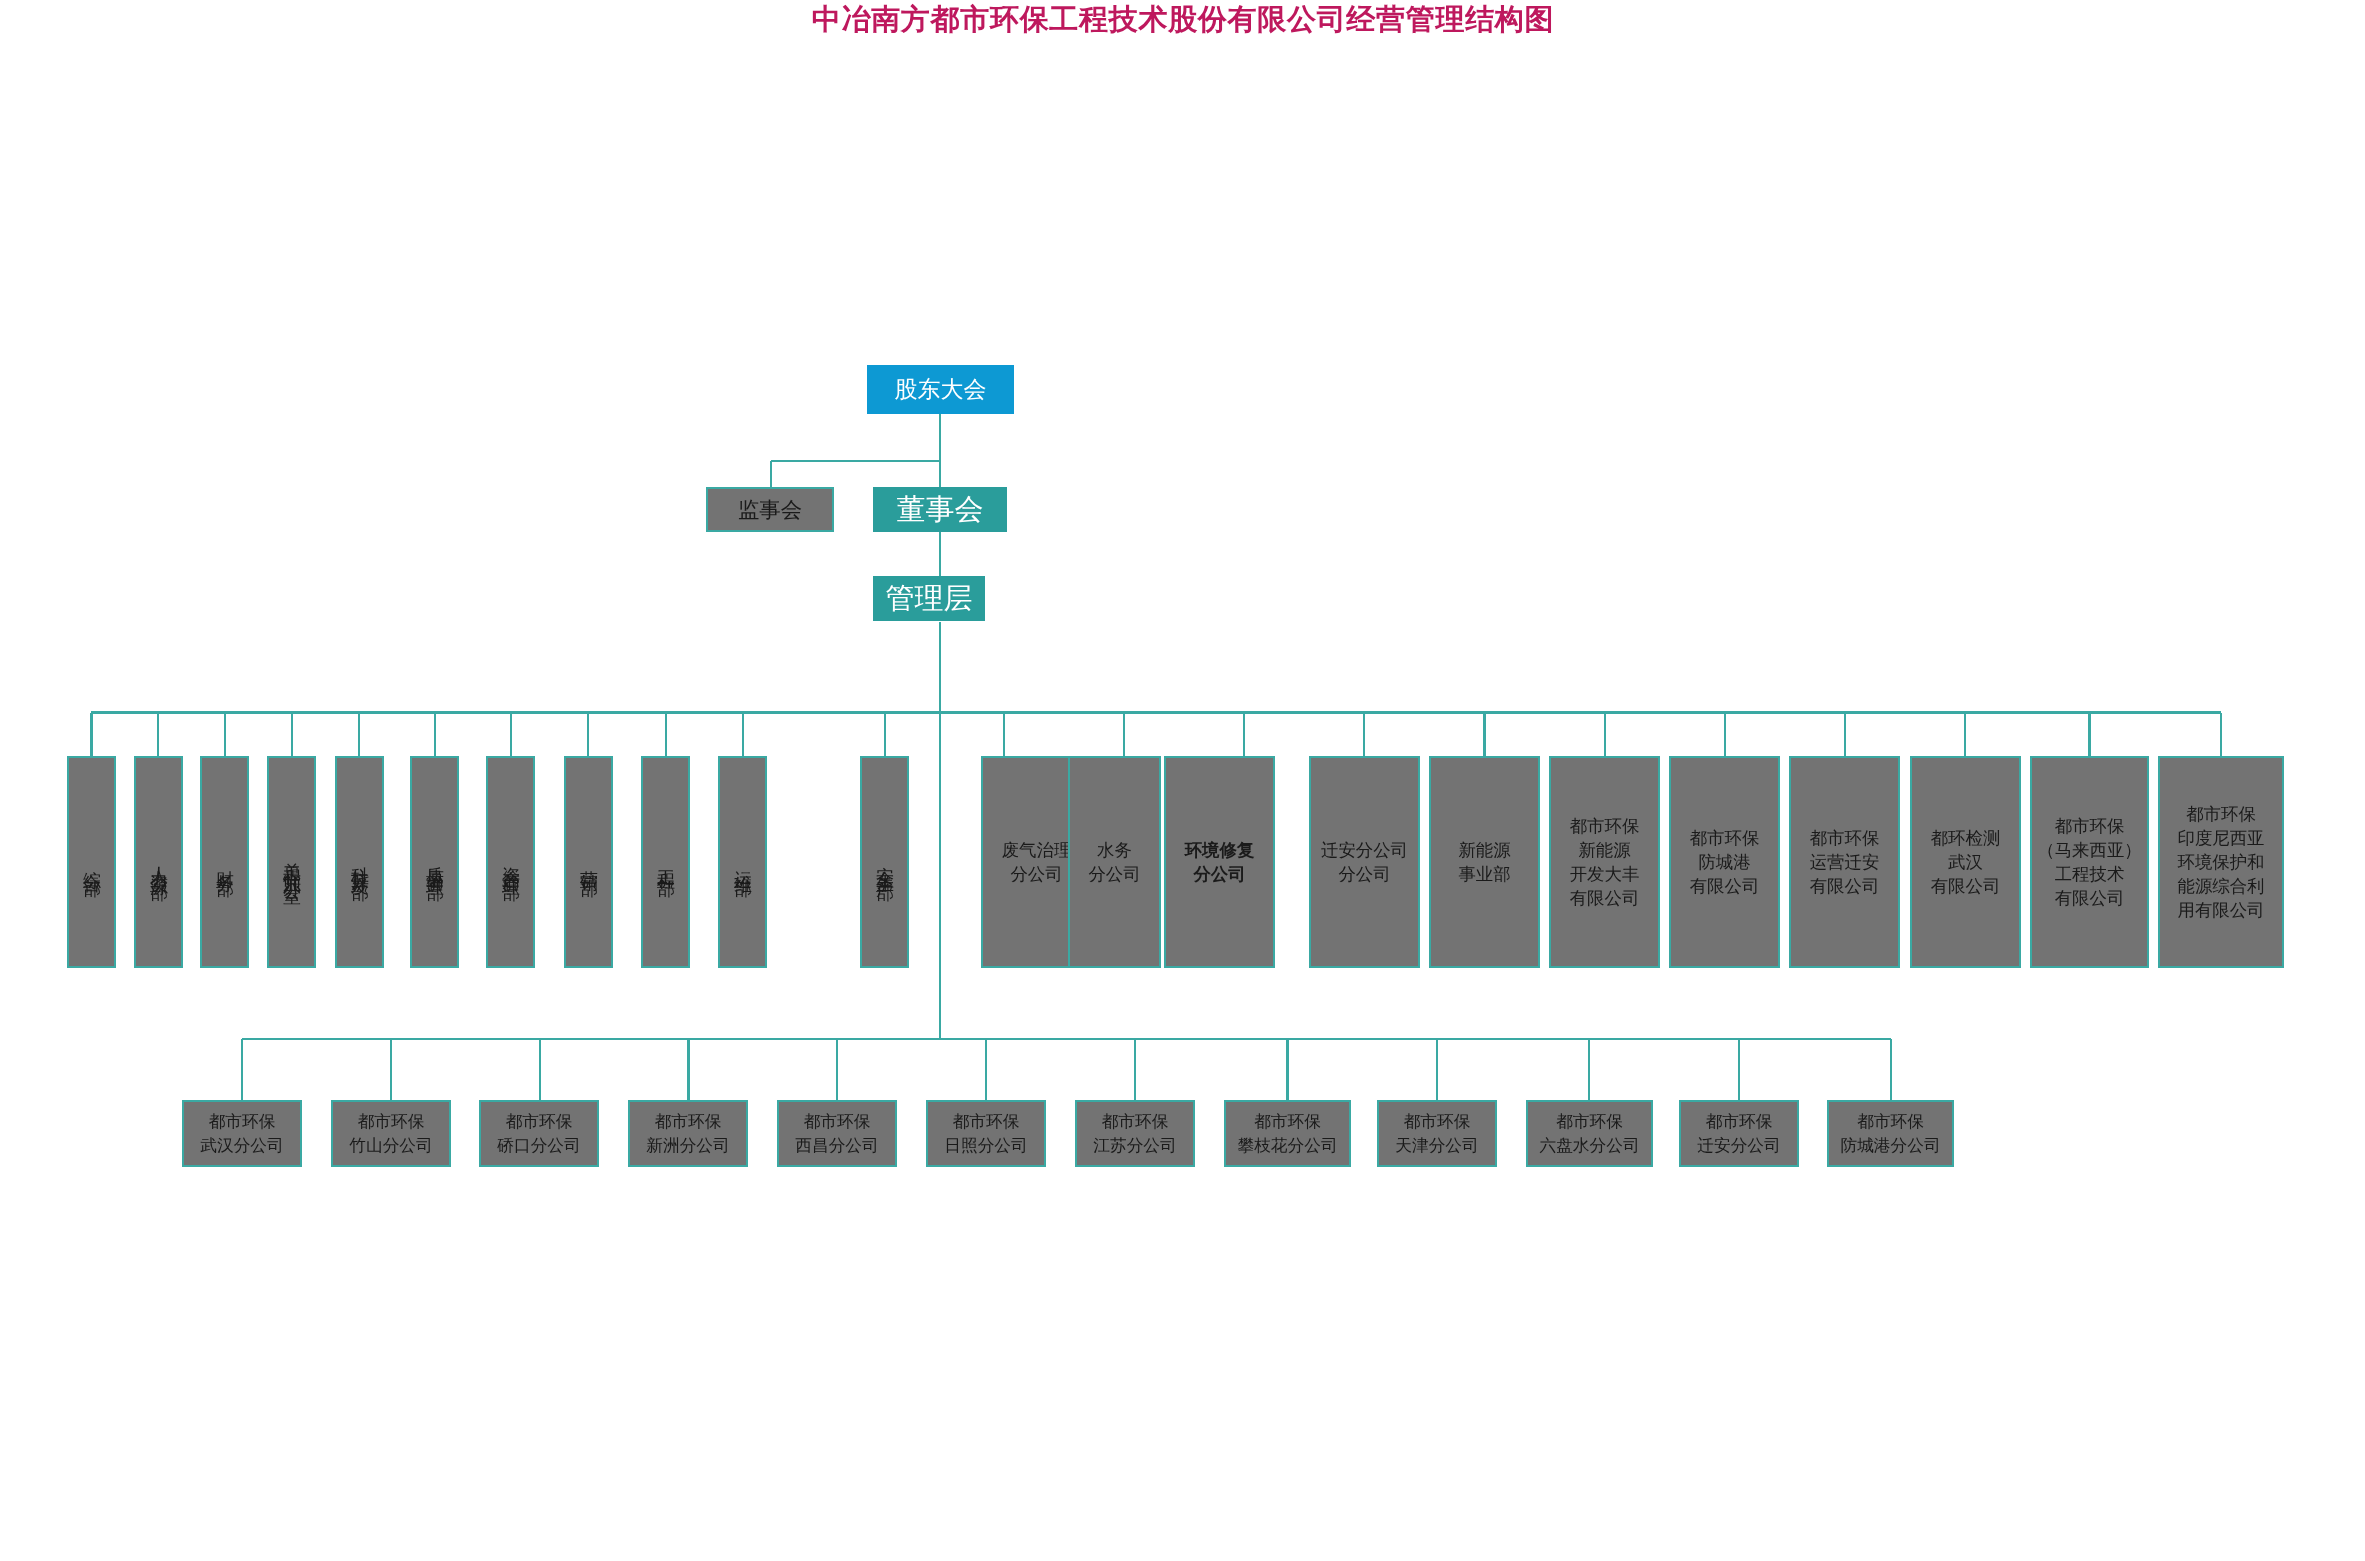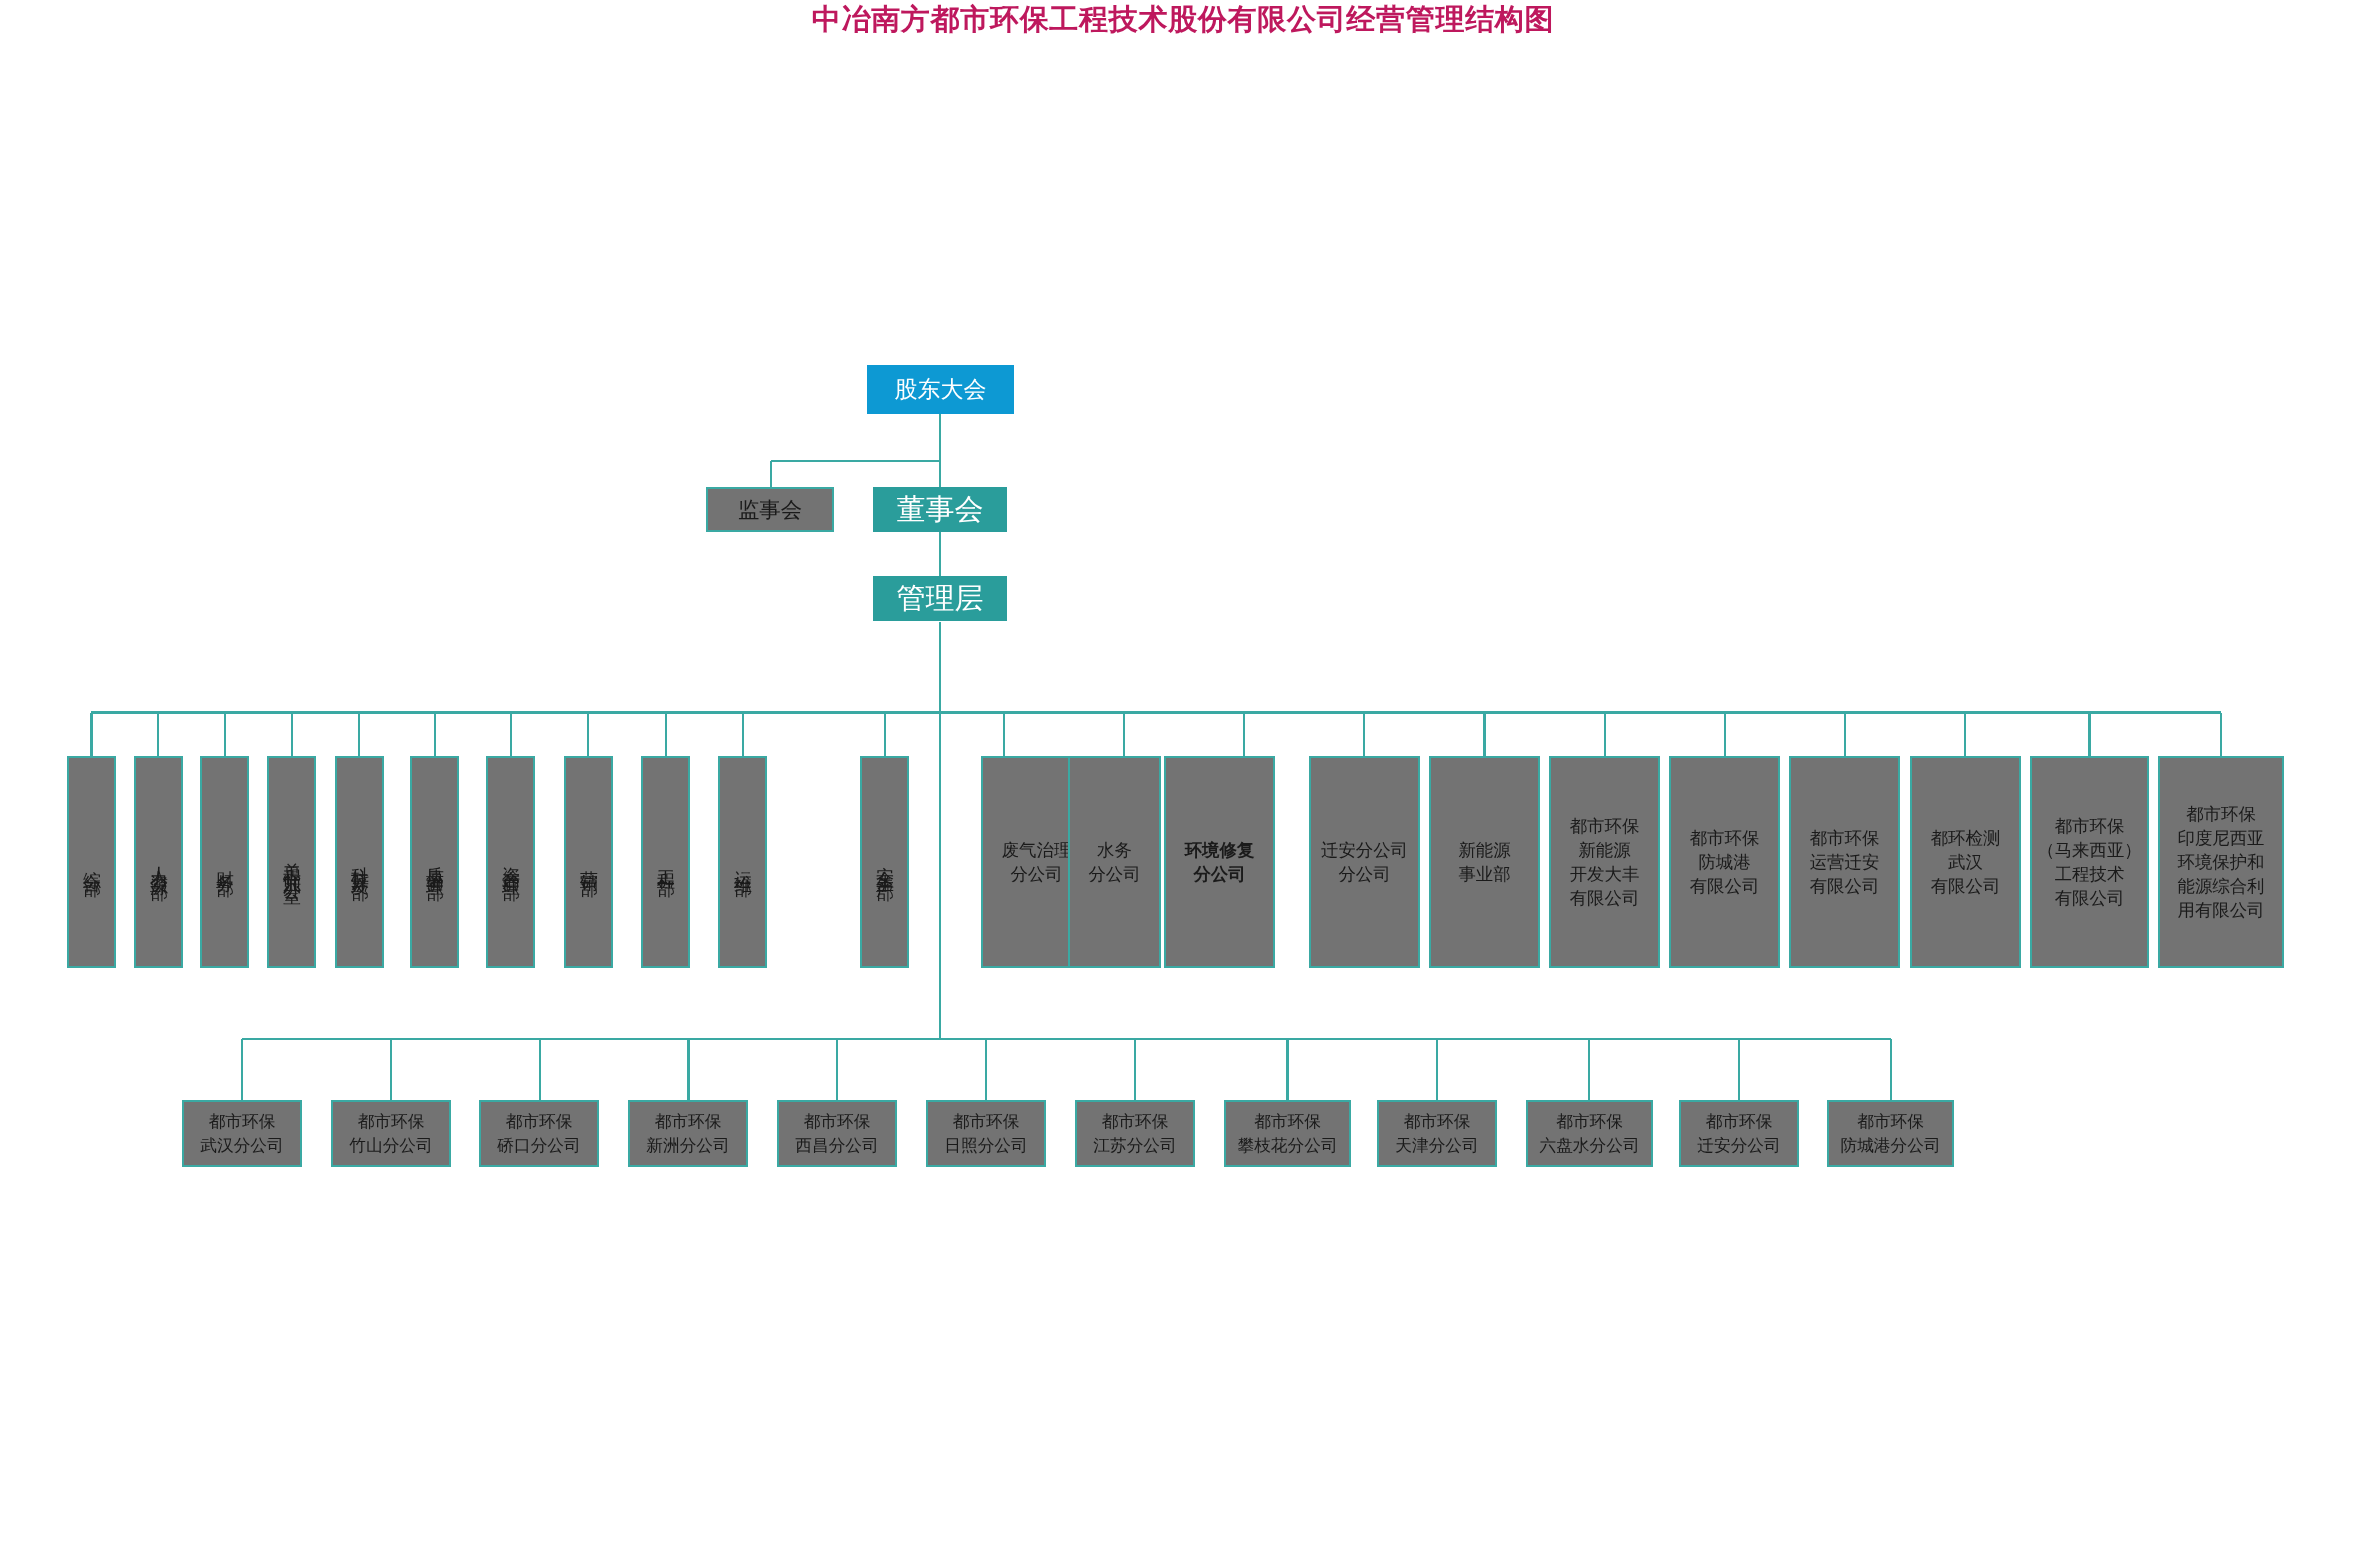--- a/index.html
+++ b/index.html
@@ -99,21 +99,21 @@
   </div>
 
   <div class="node outline supervisor" style="left:706px;top:487px;width:128px;height:45px;">
     <span class="lbl">监事会</span>
   </div>
 
   <div class="node fill-teal" style="left:873px;top:487px;width:134px;height:45px;">
     <span class="lbl">董事会</span>
   </div>
 
-  <div class="node fill-teal" style="left:873px;top:576px;width:134px;height:45px;">
+  <div class="node fill-teal" style="left:873px;top:576px;width:112px;height:45px;">
     <span class="lbl">管理层</span>
   </div>
 
   <div class="node outline vert" style="left:67px;top:756px;width:49px;height:212px;">
     <span class="lbl">综合部</span>
     </div>
   <div class="node outline vert" style="left:134px;top:756px;width:49px;height:212px;">
     <span class="lbl">人力资源部</span>
     </div>
   <div class="node outline vert" style="left:200px;top:756px;width:49px;height:212px;">

